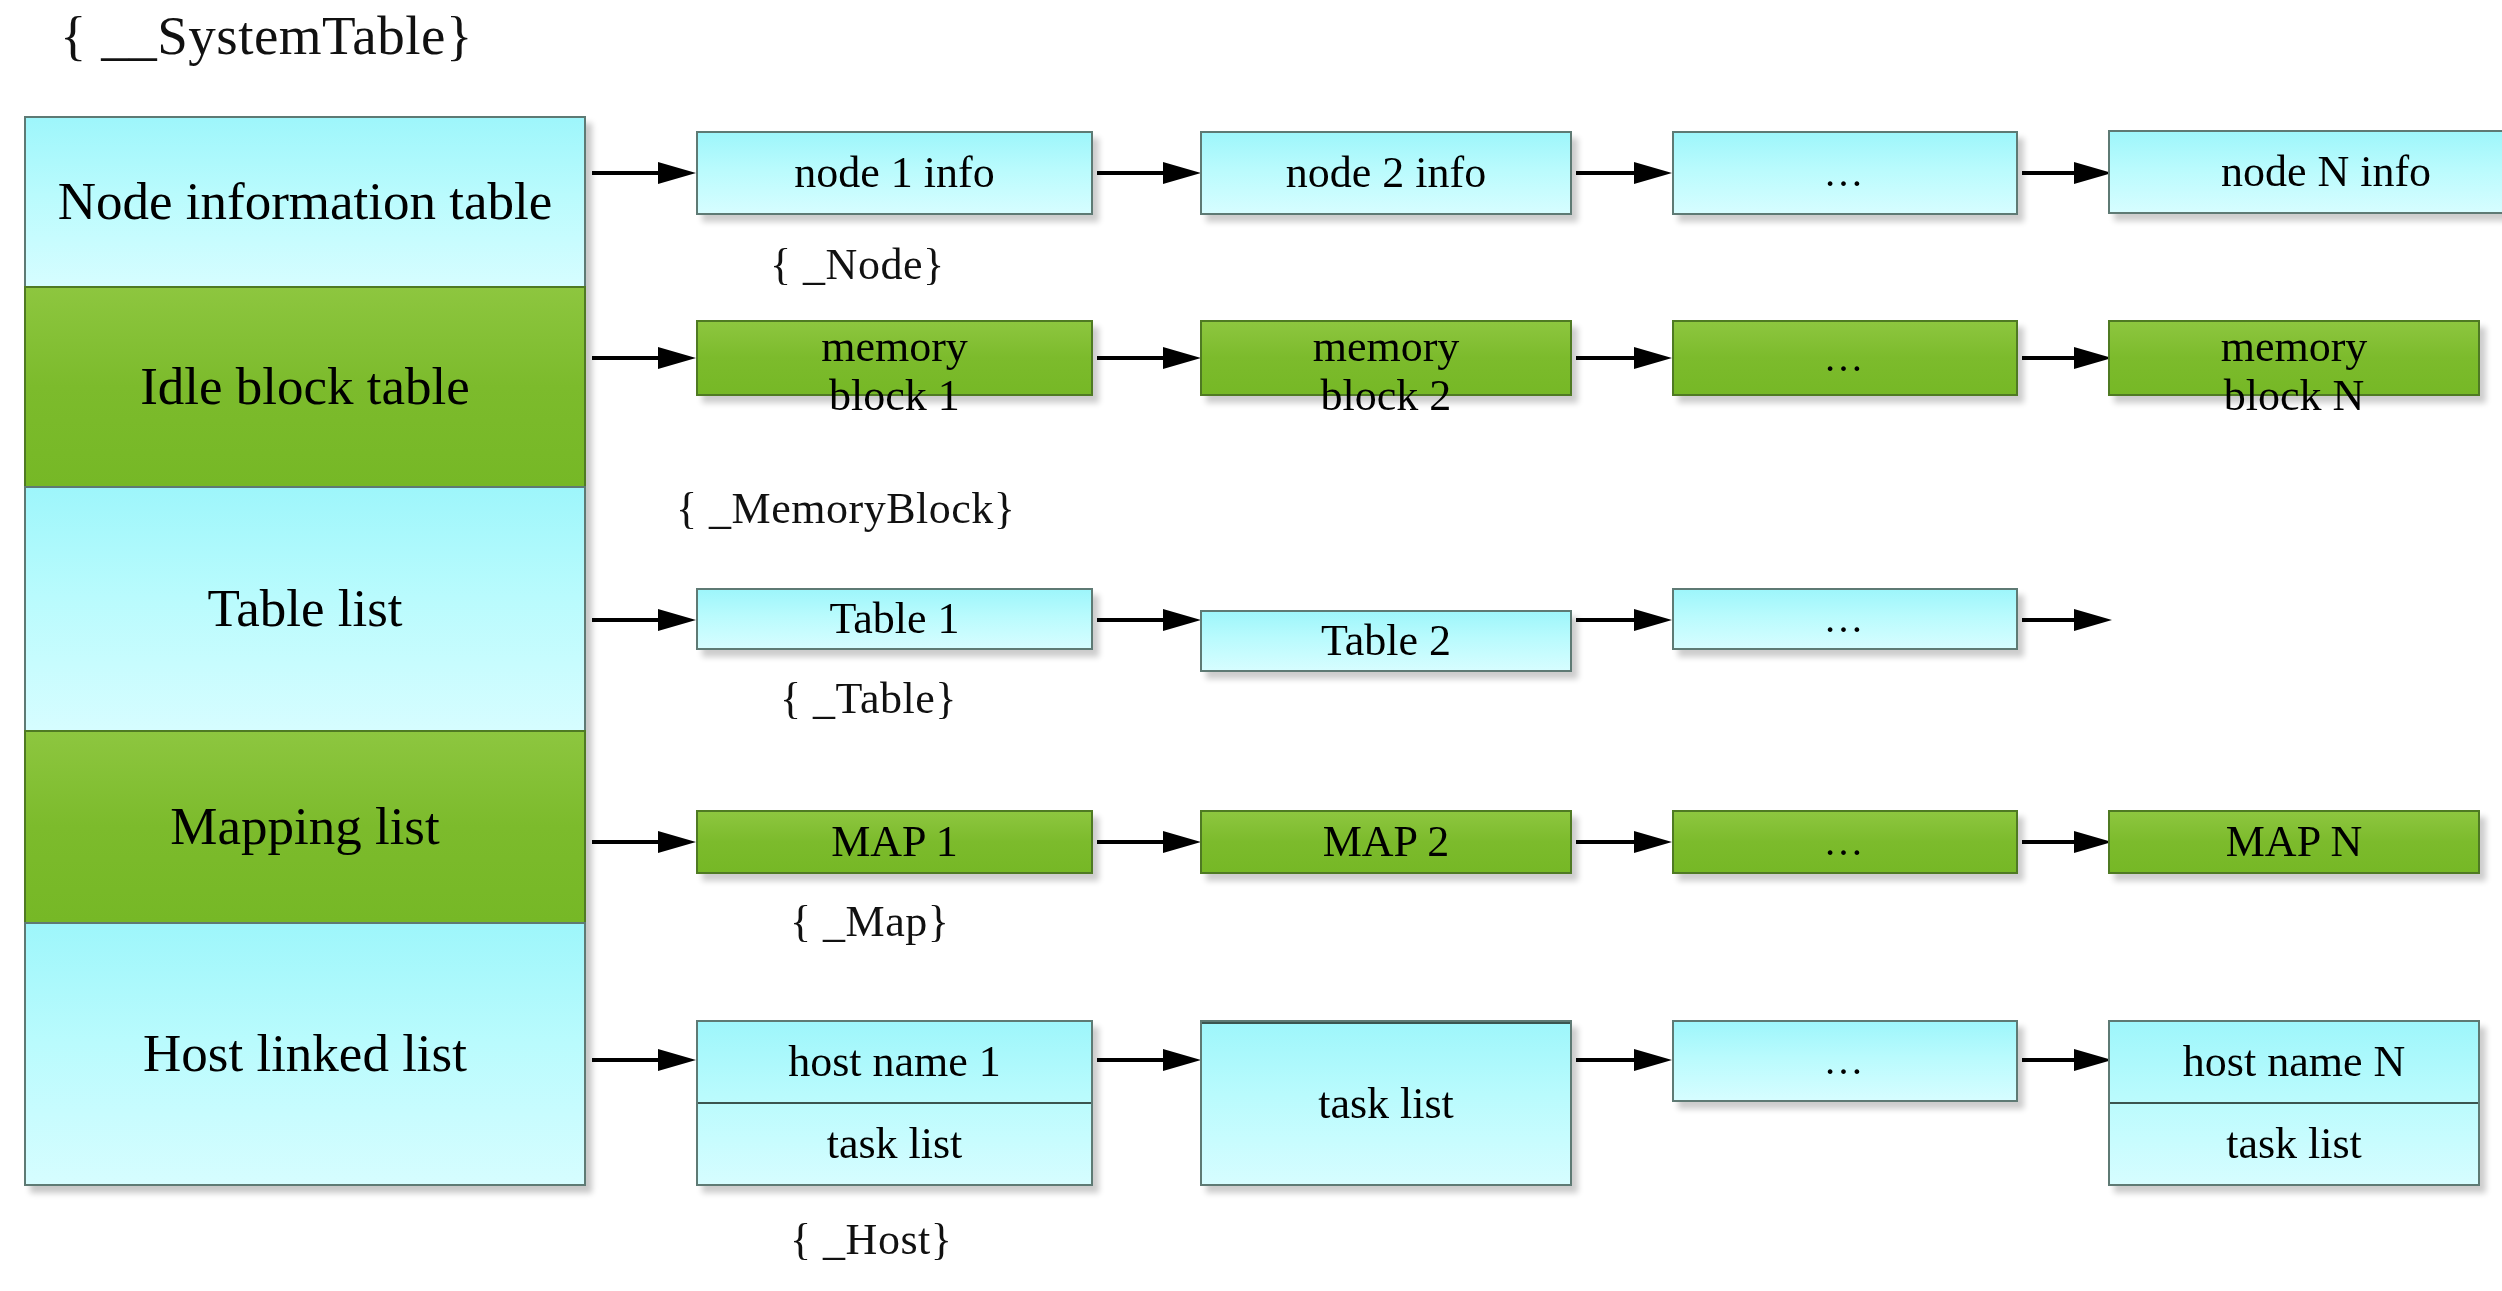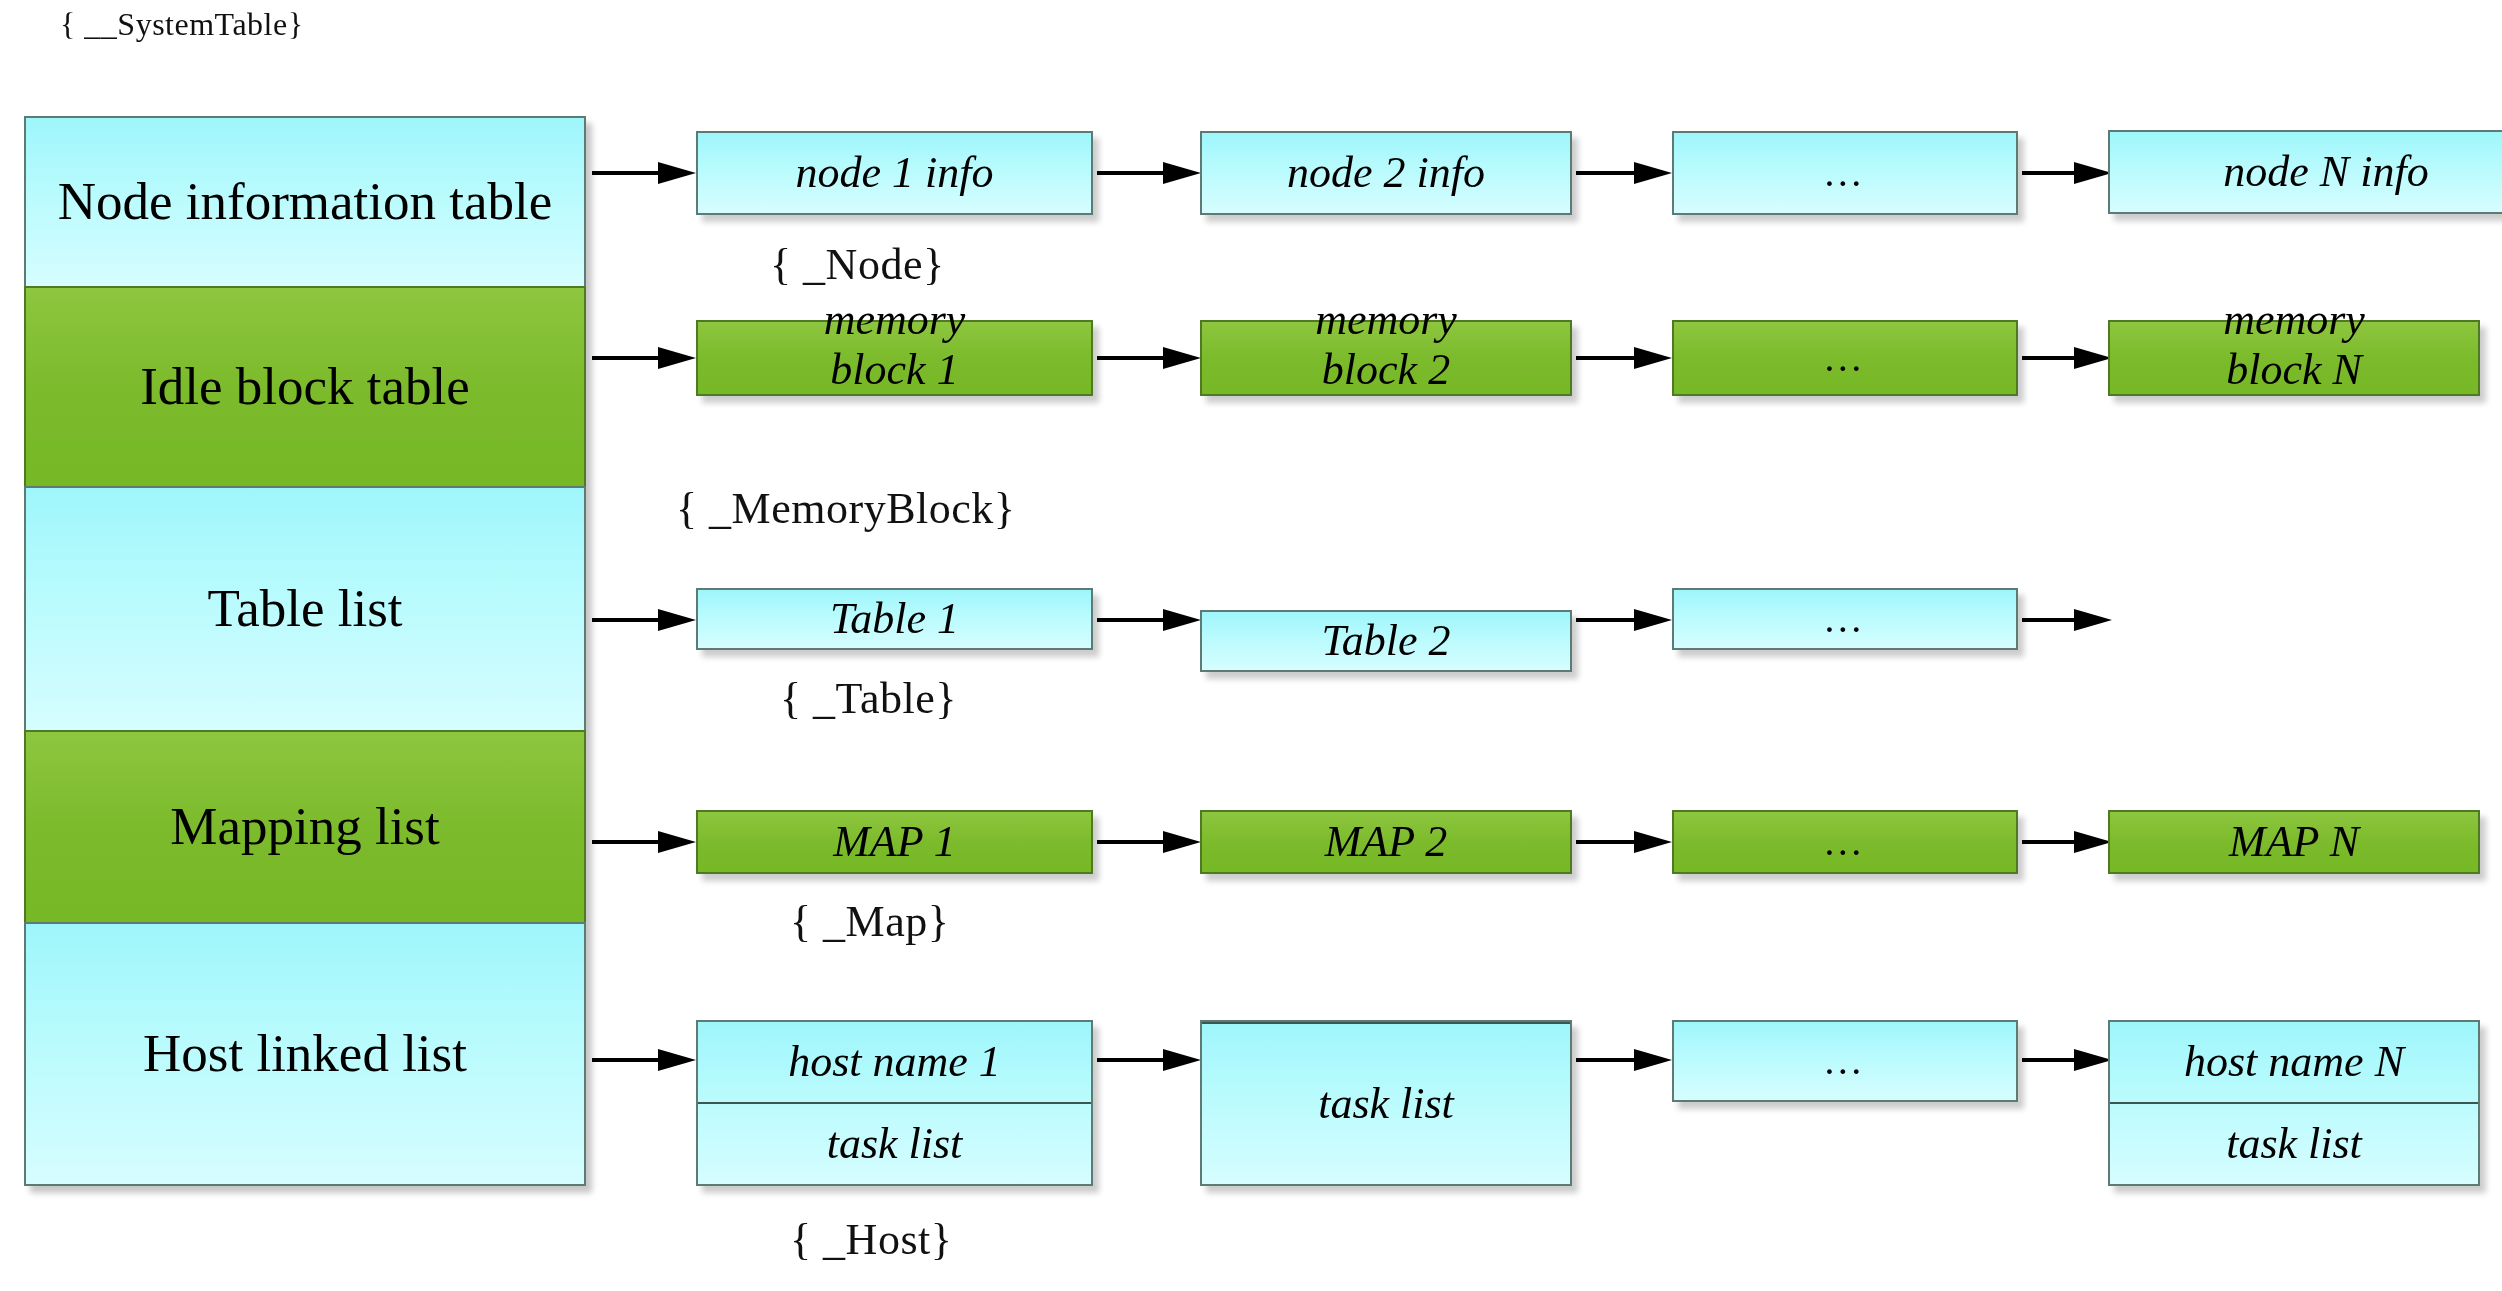--- a/index.html
+++ b/index.html
@@ -66,26 +66,25 @@
   }
 
   
   .node-box {
     position: absolute;
     box-sizing: border-box;
     border: 2px solid #5e7a74;
     display: flex;
     flex-direction: column;
     align-items: stretch;
-    justify-content: flex-end;
+    justify-content: flex-start;
     text-align: center;
     font-size: 44px;
     line-height: 1.12;
     box-shadow: 6px 7px 6px rgba(0,0,0,0.20);
-    font-style: italic;
   }
   .node-box.green { border-color: #4f7a23; }
   .node-box .cell {
     flex: 1 1 auto;
     display: flex;
     align-items: center;
     justify-content: center;
     padding: 0 6px;
     white-space: nowrap;
   }
@@ -98,21 +97,21 @@
     height: 30px;
     display: block;
   }
   .arrow svg { display: block; }
 </style>
 </head>
 <body>
 
 <div id="canvas">
 
-  <div class="struct-label" style="left:60px; top:8px; font-size:32px;">{ __SystemTable}</div>
+  <div class="struct-label" style="left:60px; top:8px; font-size:55px;">{ __SystemTable}</div>
 
   <div class="sys-col">
     <div class="sys-row cyan" style="top:0px; height:172px;">
       <span>Node information table</span>
     </div>
     <div class="sys-row green" style="top:170px; height:202px;">
       <span>Idle block table</span>
     </div>
     <div class="sys-row cyan" style="top:370px; height:246px;">
       <span>Table list</span>

